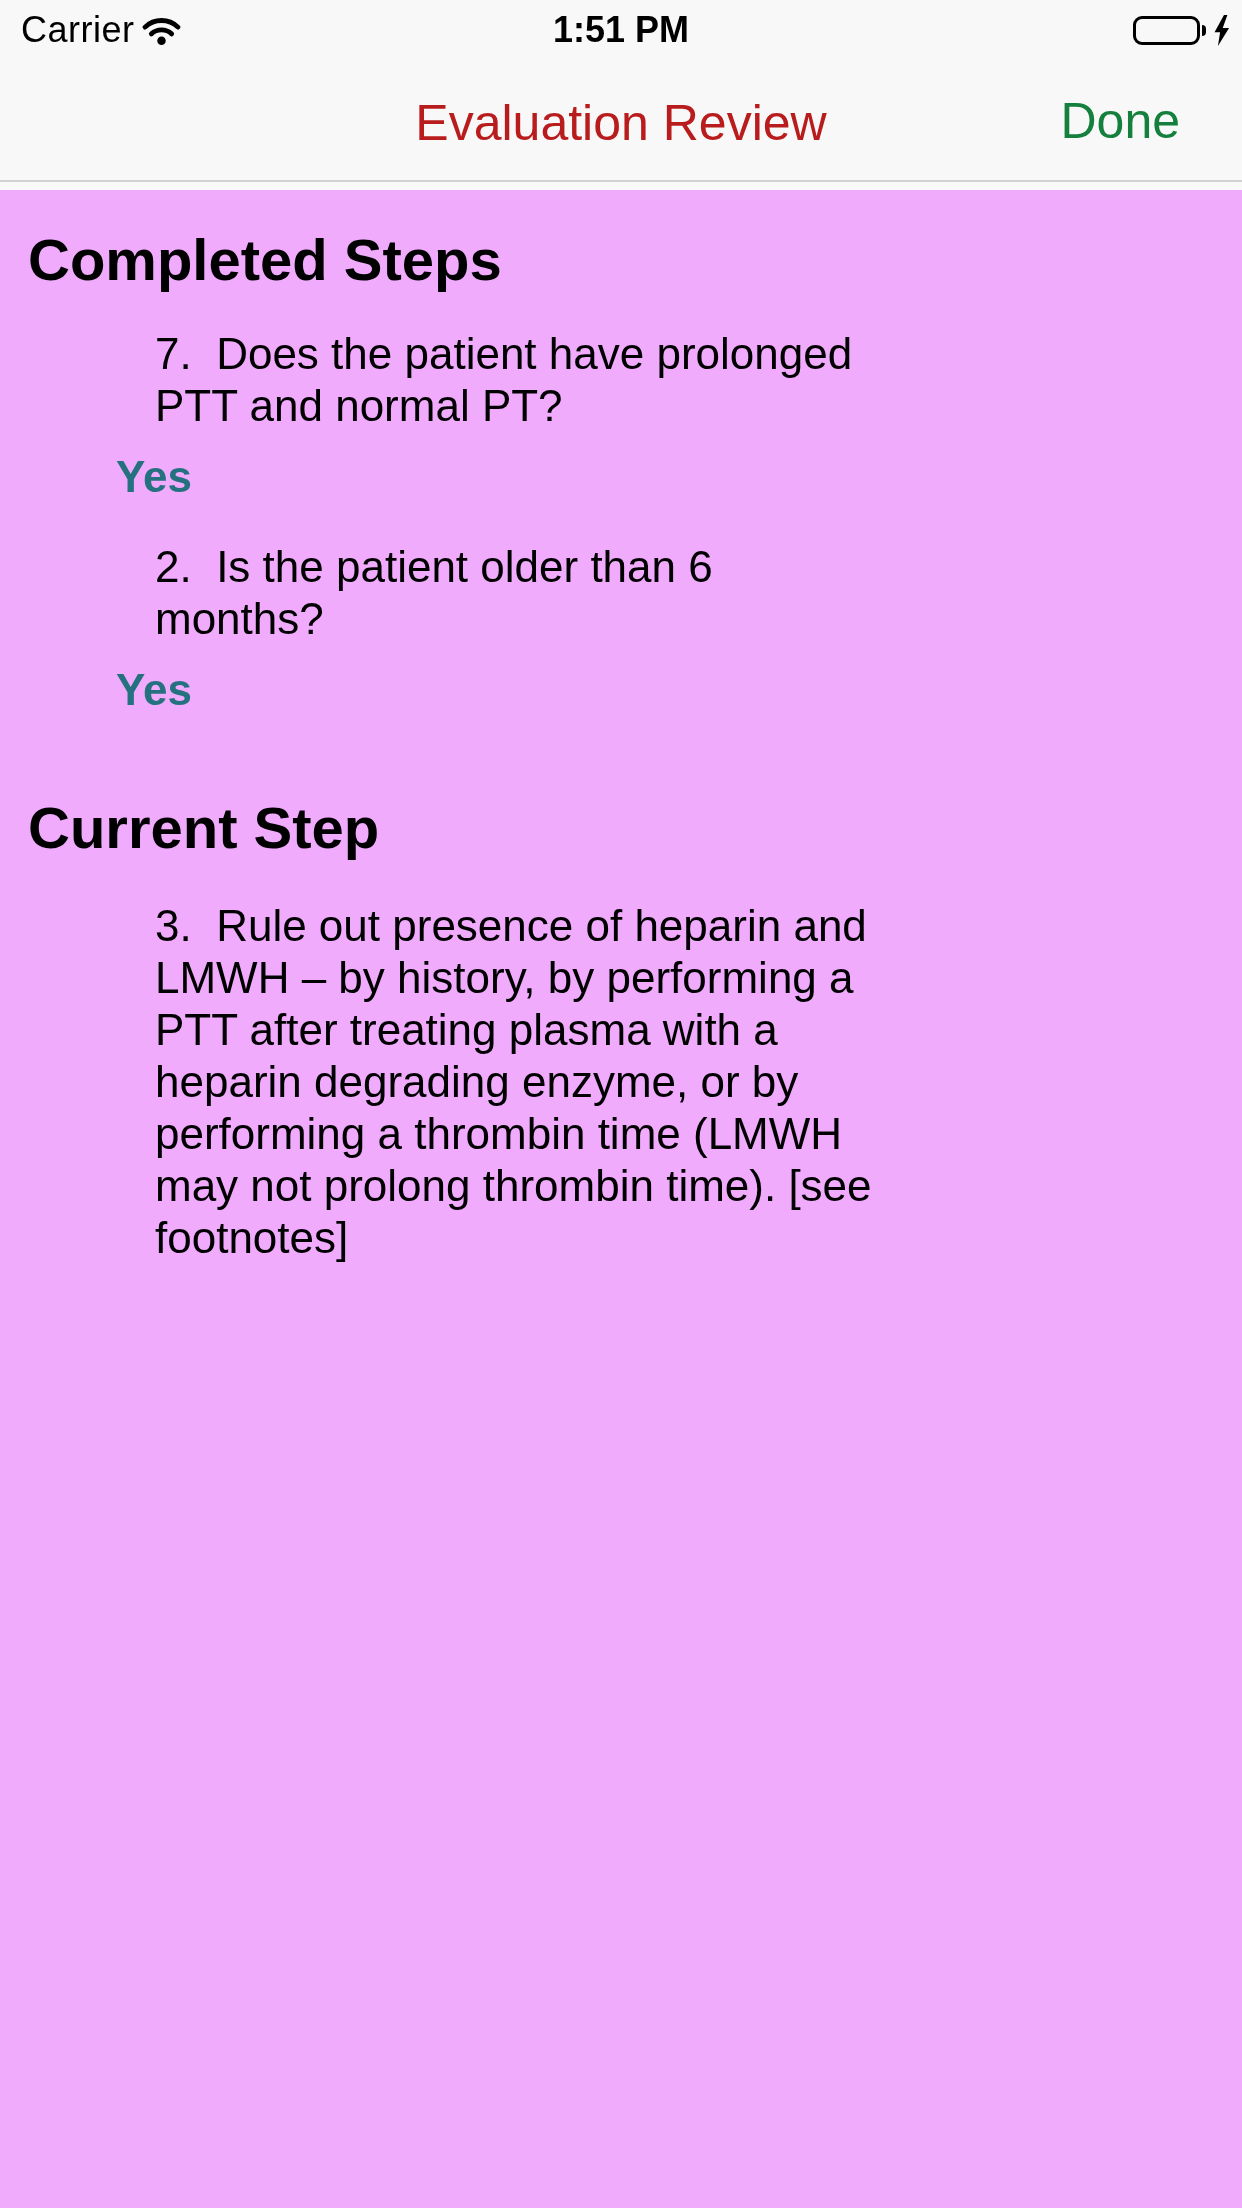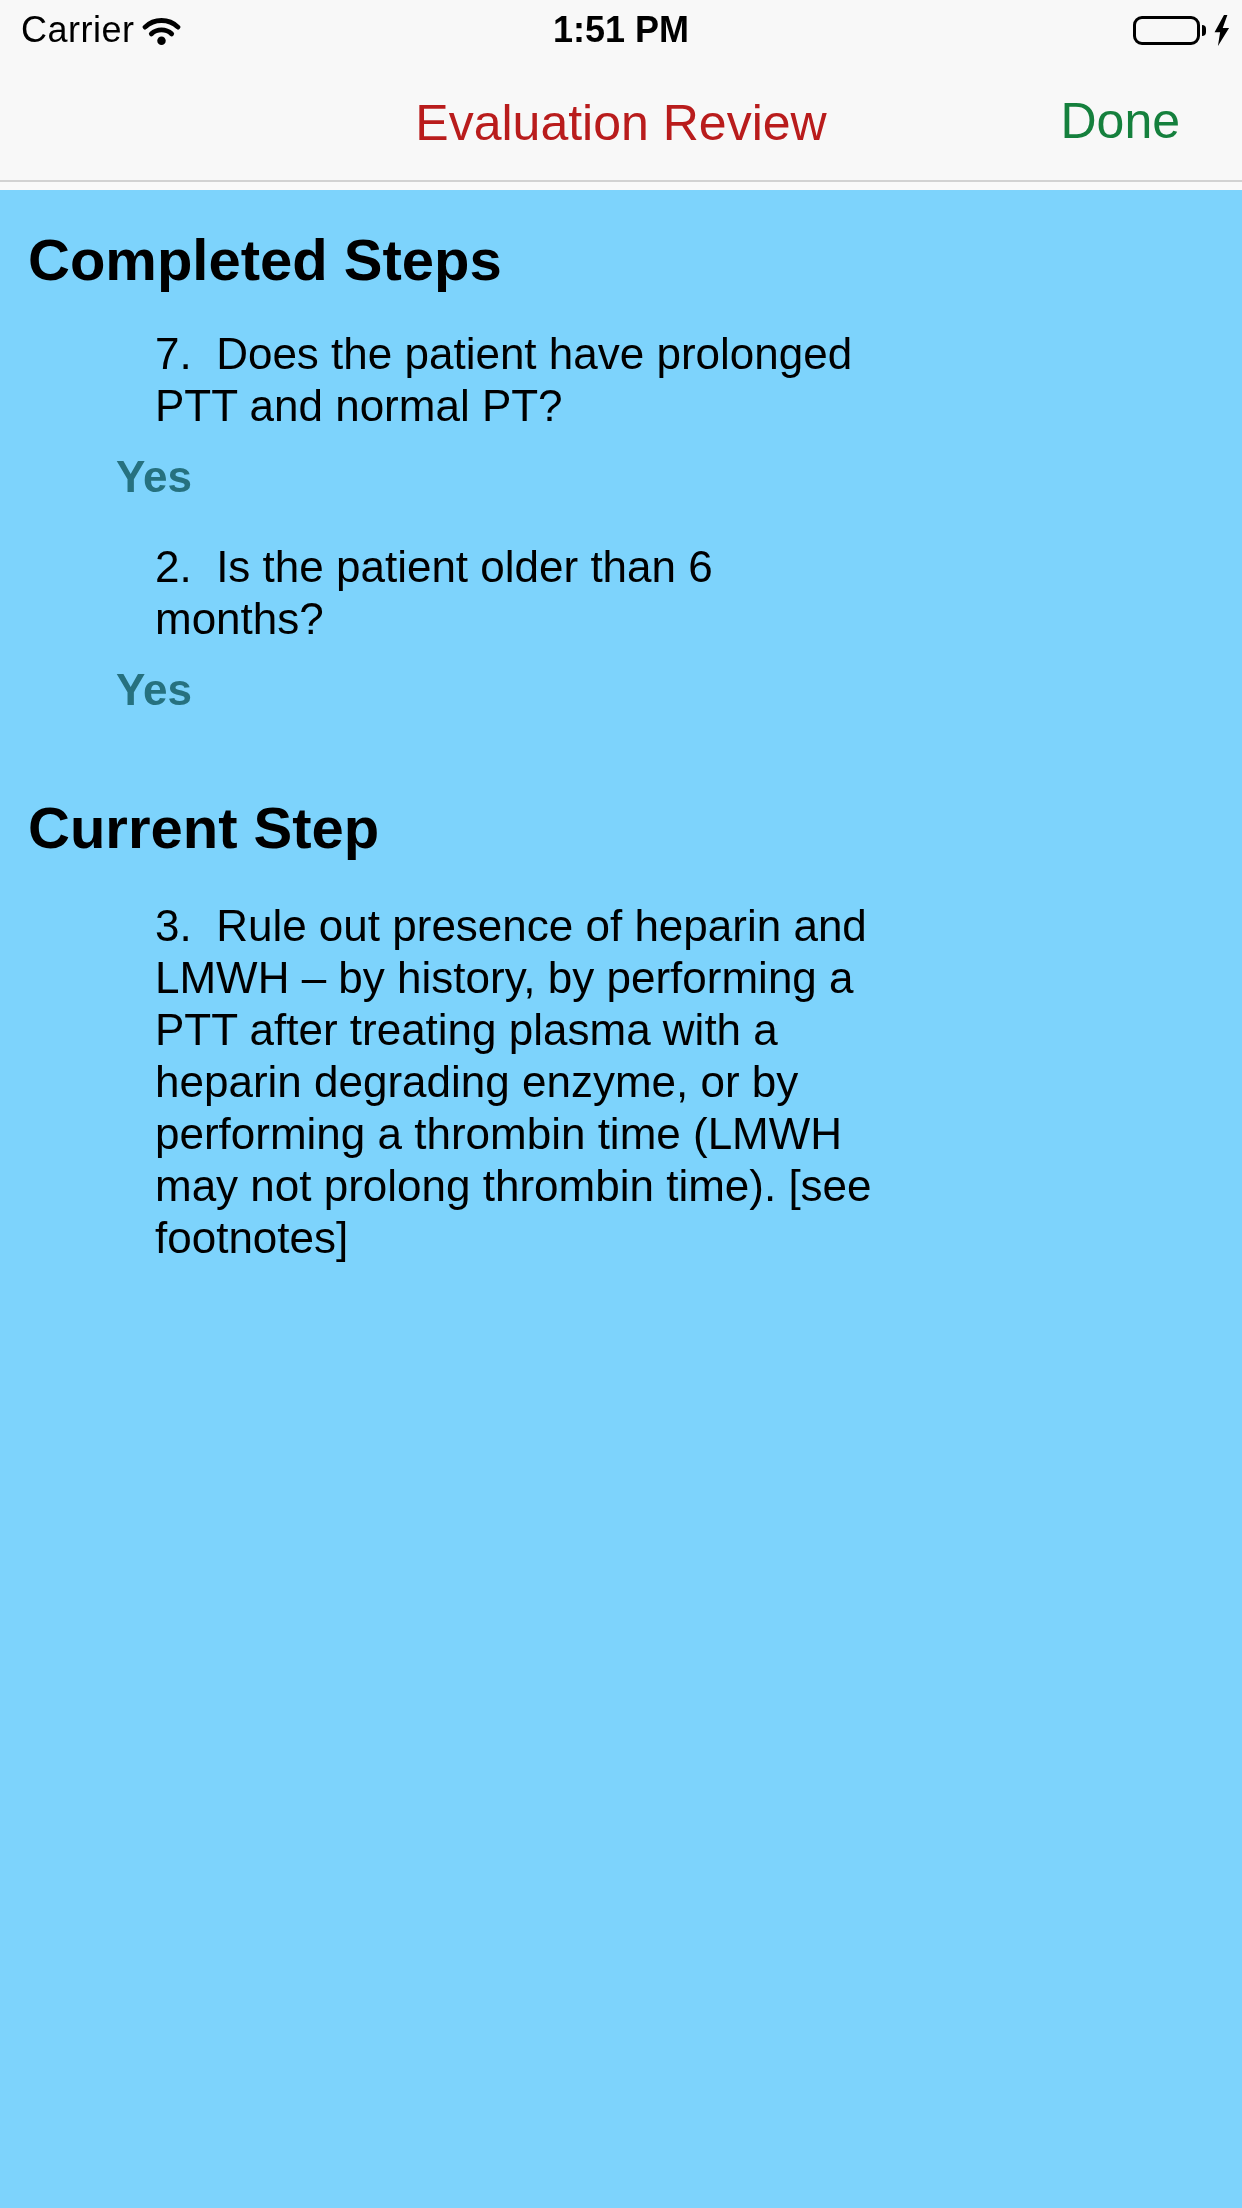--- a/index.html
+++ b/index.html
@@ -130,21 +130,21 @@
     font-weight: 400;
     cursor: pointer;
   }
 
   
   .content {
     position: absolute;
     top: 190px; left: 0;
     width: 100%;
     height: 2018px;
-    background: #7dd3fc;
+    background: #f0abfc;
     overflow: hidden;
   }
   .section-heading {
     margin: 38px 0 0 28px;
     font-size: 58px;
     line-height: 64px;
     font-weight: 700;
     color: #000;
   }
   .section-heading.current { margin-top: 80px; }

